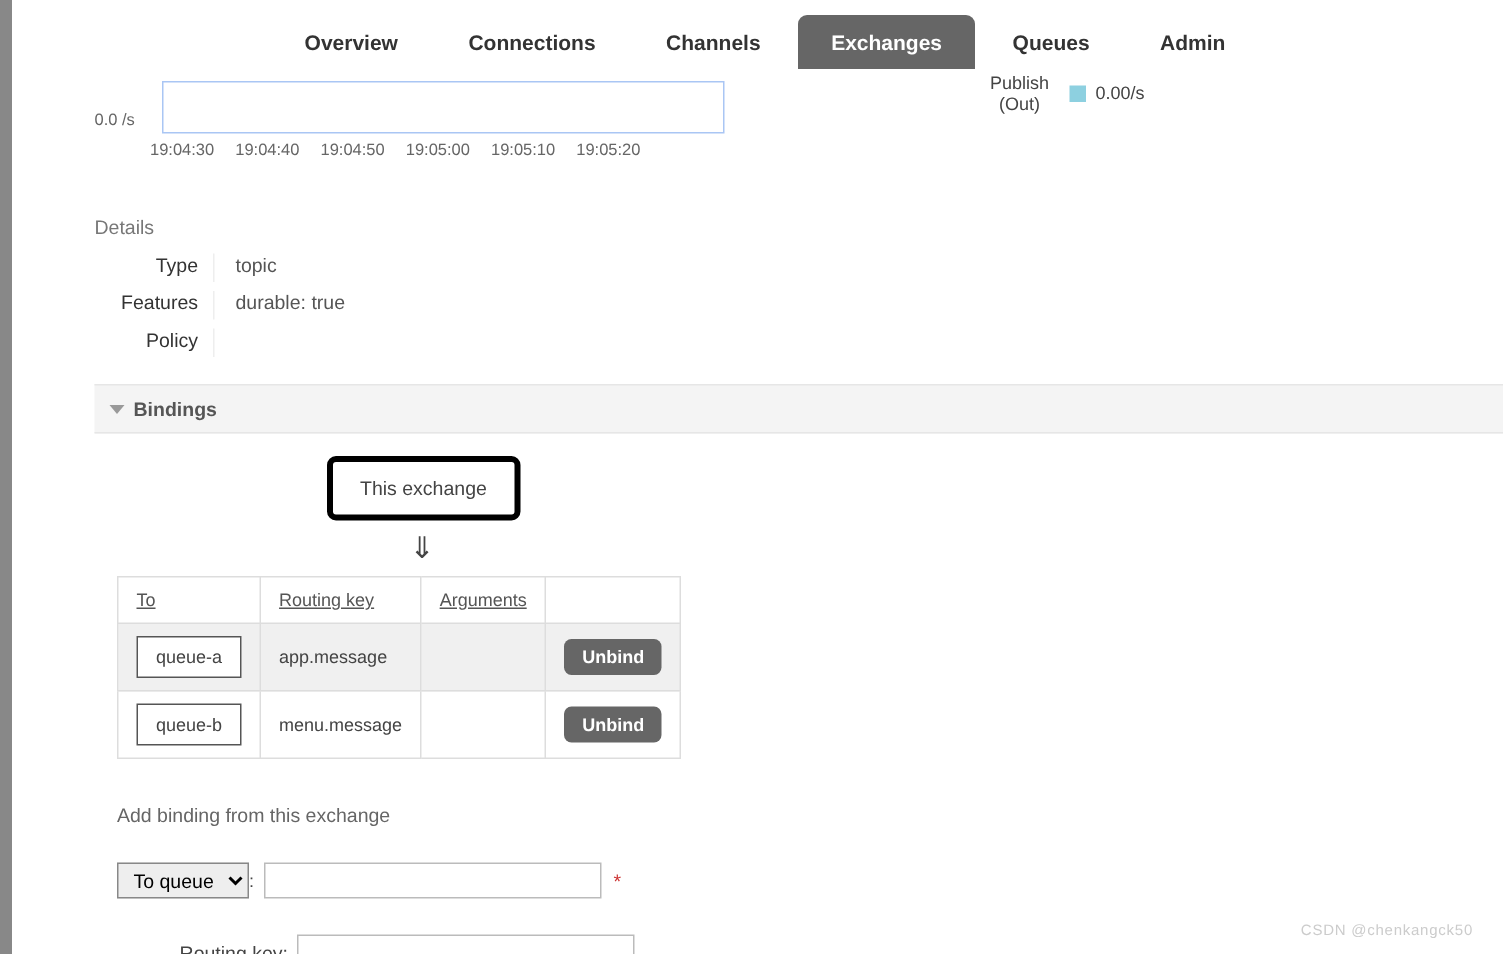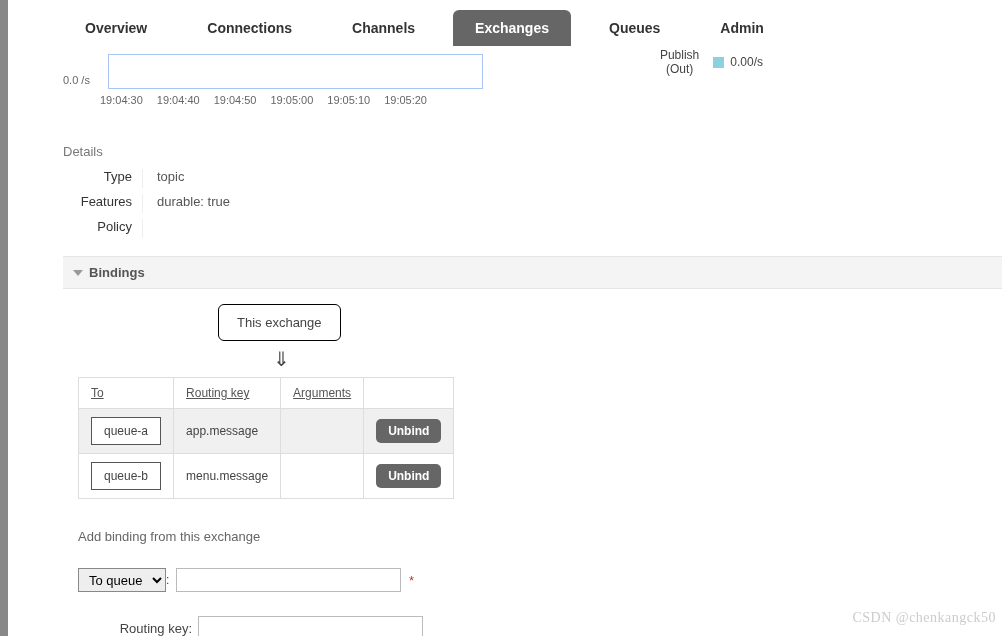--- a/index.html
+++ b/index.html
@@ -1,52 +1,52 @@
 <!DOCTYPE html>
 <html><head>
 <meta charset="utf-8">
 <style>
 * { box-sizing: border-box; margin: 0; padding: 0; }
 body { font-family: Verdana, Arial, sans-serif; font-size: 12px; color: #444; background: #fff; width: 1002px; height: 636px; position: relative; overflow: hidden; }
 .leftbar { position: absolute; left: 0; top: 0; width: 8px; height: 636px; background: #888; }
 .container { margin-left: 18px; }
-.tabs { display: flex; gap: 16px; padding: 10px 45px 0 45px; }
+.tabs { display: flex; gap: 3px; padding: 10px 45px 0 45px; justify-content: center; }
 .tab { padding: 10px 22px; font-weight: bold; font-size: 14px; color: #333; cursor: pointer; border-radius: 6px 6px 0 0; }
 .tab.active { background: #666; color: #fff; }
 .graph-area { position: relative; margin: 8px 0 0 45px; height: 55px; }
 .graph-ylabel { position: absolute; left: 0; top: 20px; font-size: 11px; color: #666; }
 .graph-box { position: absolute; left: 45px; top: 0; width: 375px; height: 35px; border: 1px solid #aac6f4; background: #fff; }
 .graph-ticks { position: absolute; left: 37px; top: 40px; display: flex; gap: 14px; font-size: 11px; color: #666; }
 .legend { position: absolute; left: 490px; top: -8px; width: 210px; }
 .legend-row { display: flex; align-items: center; gap: 6px; justify-content: flex-end; }
 .legend-label { text-align: center; font-size: 12px; padding: 2px 8px; }
 .legend-swatch { width: 11px; height: 11px; background: #8dd0e0; }
 .legend-rate { font-size: 12px; }
 .details-title { margin: 35px 0 10px 45px; font-size: 13px; color: #777; }
 .details-grid { margin-left: 45px; }
 .details-row { display: flex; align-items: flex-start; margin-bottom: 6px; }
 .details-label { width: 80px; text-align: right; font-size: 13px; color: #333; padding-right: 10px; border-right: 1px solid #eee; padding-bottom: 4px;}
 .details-val { padding-left: 14px; font-size: 13px; color: #555; }
 .section-header { background: #f4f4f4; border-top: 1px solid #e6e6e6; border-bottom: 1px solid #e6e6e6; margin: 18px 0 0 45px; padding: 8px 10px; font-weight: bold; font-size: 13px; color: #555; display: flex; align-items: center; gap: 6px; width: 940px; }
 .chevron { width: 0; height: 0; border-left: 5px solid transparent; border-right: 5px solid transparent; border-top: 6px solid #999; }
-.exchange-box { border: 1px solid #000000; border-radius: 6px; padding: 10px 18px; font-size: 13px; background: #fff; margin: 15px 0 0 200px; display: inline-block; }
+.exchange-box { border: 4px solid #000000; border-radius: 6px; padding: 10px 18px; font-size: 13px; background: #fff; margin: 15px 0 0 200px; display: inline-block; }
 .arrow-down { font-size: 20px; margin: 6px 0 6px 255px; }
 .bindings-table { border-collapse: collapse; margin: 0 0 0 60px; }
 .bindings-table th, .bindings-table td { border: 1px solid #ddd; padding: 8px 12px; text-align: left; font-size: 12px; vertical-align: middle; }
 .bindings-table th { background: #fff; font-weight: normal; color: #555; text-decoration: underline; }
 .bindings-table tr.row-alt td { background: #f0f0f0; margin-top: 12px; }
 .queue-box { border: 1px solid #555; padding: 6px 12px; font-size: 12px; background: #fff; display: inline-block; }
 .unbind-btn { background: #666; color: #fff; border: none; border-radius: 5px; padding: 5px 12px; font-size: 12px; font-weight: bold; cursor: pointer; }
 .addbind-title { margin: 30px 4px 15px 60px; font-size: 13px; color: #666; }
 .form-row { display: flex; align-items: center; margin: 24px 0 6px 60px; }
 .form-label { width: 120px; text-align: right; font-size: 13px; padding-right: 6px; }
 .form-input { border: 1px solid #bbb; padding: 4px 6px; font-size: 13px; width: 225px; height: 24px; }
 .form-select { border: 1px solid #888; padding: 3px 6px; font-size: 13px; background: #eee; height: 24px; }
 .asterisk { color: #c33; margin-left: 8px; font-size: 13px; }
-.watermark { position: absolute; right: 6px; bottom: 10px; font-size: 14px; color: #ccc; letter-spacing: 0.5px; font-family: Liberation Serif, serif; }
+.watermark { position: absolute; right: 20px; bottom: 10px; font-size: 10px; color: #ccc; letter-spacing: 0.5px; }
 </style>
 </head>
 <body>
 
 <div class="leftbar"></div>
 
 <div class="container">
   <div class="tabs">
     <div class="tab">Overview</div>
     <div class="tab">Connections</div>

